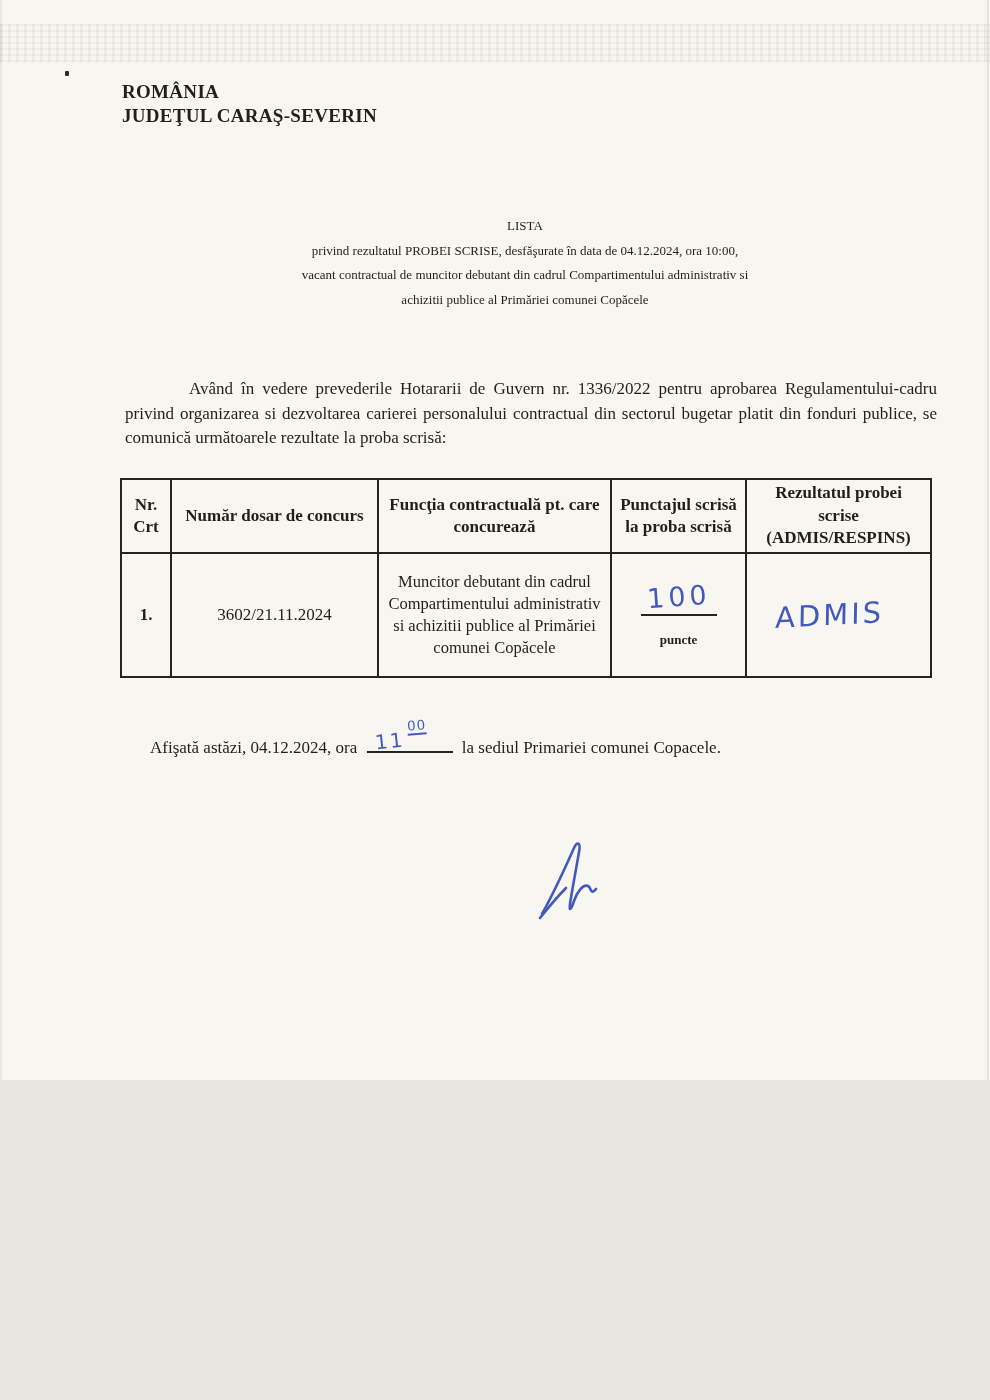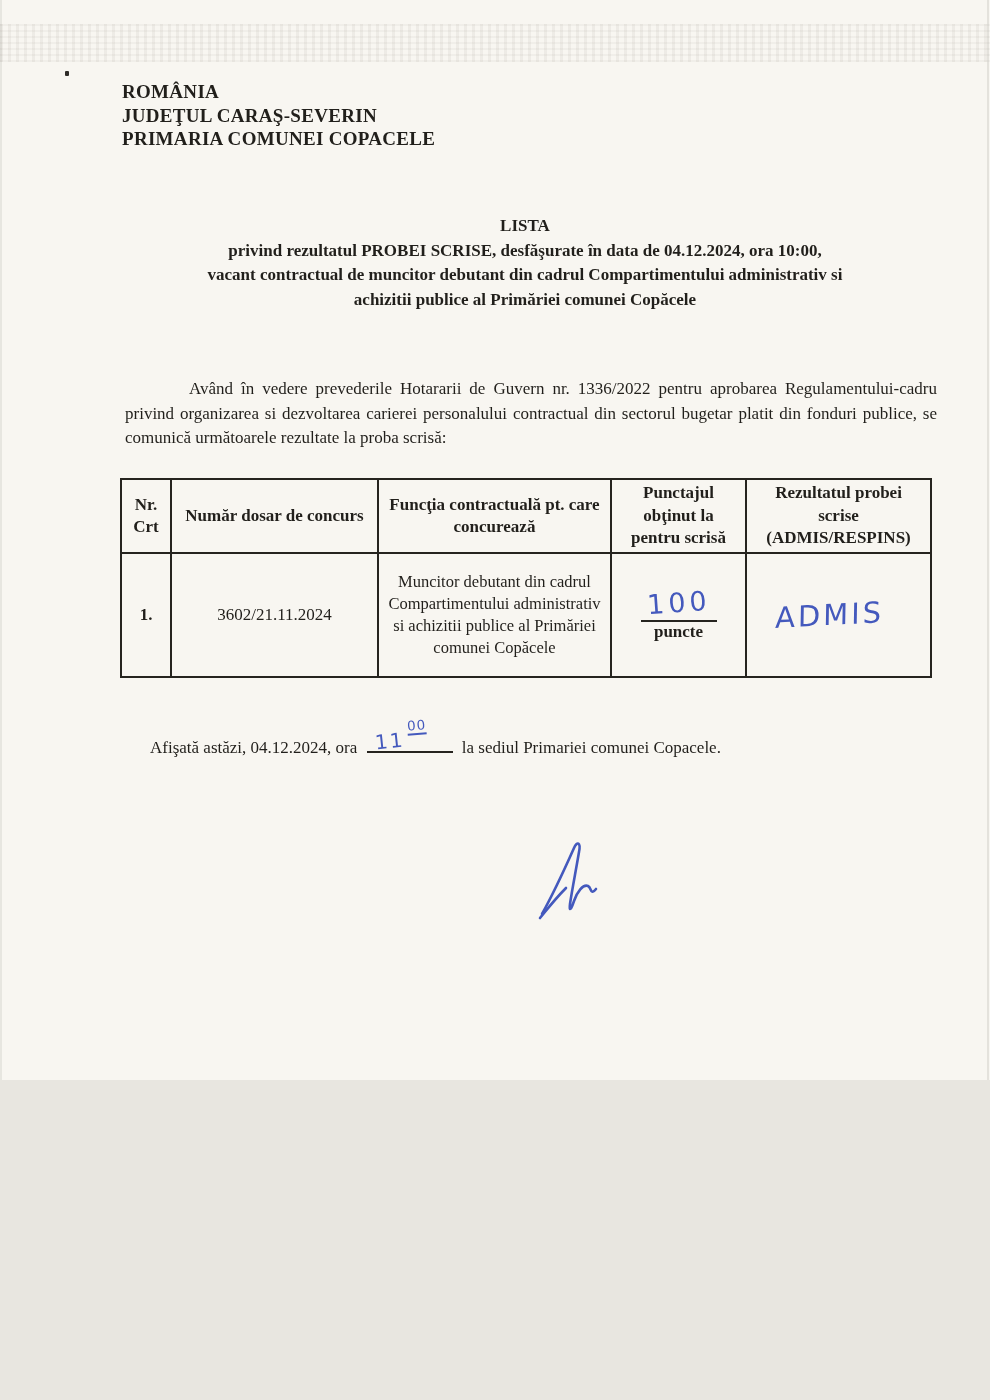--- a/index.html
+++ b/index.html
@@ -25,21 +25,21 @@
                      background:rgba(90,85,75,0.12); }
   .edge-line-left  { position:absolute; left:0; top:0; width:2px; height:1400px;
                      background:rgba(90,85,75,0.10); }
 
   
   .letterhead { position:absolute; left:122px; top:80px;
                 font-weight:bold; font-size:19px; line-height:23.5px; letter-spacing:.3px; }
 
   
   .title-block { position:absolute; left:118px; top:214px; width:814px;
-                 text-align:center; font-weight:bold; font-size:17px; line-height:24.6px; }
+                 text-align:center; font-weight:normal; font-size:13px; line-height:24.6px; }
 
   
   .intro { position:absolute; left:125px; top:377px; width:812px;
            font-size:17px; line-height:24.6px; text-align:justify; text-indent:64px; }
 
   
   table.doc-table { position:absolute; left:120px; top:478px; border-collapse:collapse; }
   .doc-table th, .doc-table td {
     border:2px solid #26241f; text-align:center; vertical-align:middle; padding:2px 6px;
   }
@@ -53,21 +53,21 @@
   .cell-nr    { font-weight:bold; font-size:17px; }
   .cell-dosar { font-size:17px; }
   .cell-functie { font-size:16.5px; line-height:21.8px; padding:4px 2px; }
 
   
   .hand { font-family:"DejaVu Sans", sans-serif; color:#4459bd; font-weight:400; }
   .score-frac { width:84px; margin:0 auto; }
   .score-hand { display:block; font-size:27px; letter-spacing:4px; line-height:30px;
                 transform:rotate(-4deg); padding-bottom:2px; }
   .score-line { border-top:2px solid #26241f; margin:0 4px; }
-  .score-label{ font-weight:bold; font-size:17px; padding-top:0; }
+  .score-label{ font-weight:bold; font-size:13px; padding-top:16px; }
   .admis-hand { display:inline-block; font-size:29px; letter-spacing:3px;
                 transform:rotate(-3deg) skewX(-4deg); margin-right:18px; }
 
   
   .contestatii { position:absolute; left:150px; top:706px; font-size:17px; }
   .afisata     { position:absolute; left:150px; top:732px; font-size:17px; }
   .ora-blank { display:inline-block; width:86px; height:19px; margin:0 5px;
                border-bottom:2px solid #26241f; position:relative; vertical-align:baseline; }
   .ora-hand { position:absolute; left:8px; top:-3px; font-size:20px; letter-spacing:2px;
               transform:rotate(-6deg); }
@@ -86,39 +86,38 @@
   <div class="noise-band noise-top"></div>
   <div class="noise-band noise-mid-bottom"></div>
   <div class="bottom-strip"></div>
   <div class="speck-dot"></div>
   <div class="edge-line-right"></div>
   <div class="edge-line-left"></div>
 
   <div class="letterhead">
     <div>ROMÂNIA</div>
     <div>JUDEŢUL CARAŞ-SEVERIN</div>
-    <div>PRIMARIA COMUNEI COPACELE</div>
   </div>
 
   <div class="title-block">
     <div>LISTA</div>
     <div>privind rezultatul PROBEI SCRISE, desfăşurate în data de 04.12.2024, ora 10:00,</div>
     <div>vacant contractual de muncitor debutant din cadrul Compartimentului administrativ si</div>
     <div>achizitii publice al Primăriei comunei Copăcele</div>
   </div>
 
   <div class="intro">Având în vedere prevederile Hotararii de Guvern nr. 1336/2022 pentru aprobarea Regulamentului-cadru privind organizarea si dezvoltarea carierei personalului contractual din sectorul bugetar platit din fonduri publice, se comunică următoarele rezultate la proba scrisă:</div>
 
   <table class="doc-table">
     <thead>
       <tr>
         <th class="col-nr">Nr. Crt</th>
         <th class="col-dosar">Număr dosar de concurs</th>
         <th class="col-functie">Funcţia contractuală pt. care concurează</th>
-        <th class="col-punctaj">Punctajul obţinut la pentru scrisă</th>
+        <th class="col-punctaj">Punctajul scrisă la proba scrisă</th>
         <th class="col-rezultat">Rezultatul probei scrise (ADMIS/RESPINS)</th>
       </tr>
     </thead>
     <tbody>
       <tr>
         <td class="cell-nr">1.</td>
         <td class="cell-dosar">3602/21.11.2024</td>
         <td class="cell-functie">Muncitor debutant din cadrul Compartimentului administrativ si achizitii publice al Primăriei comunei Copăcele</td>
         <td>
           <div class="score-frac">

